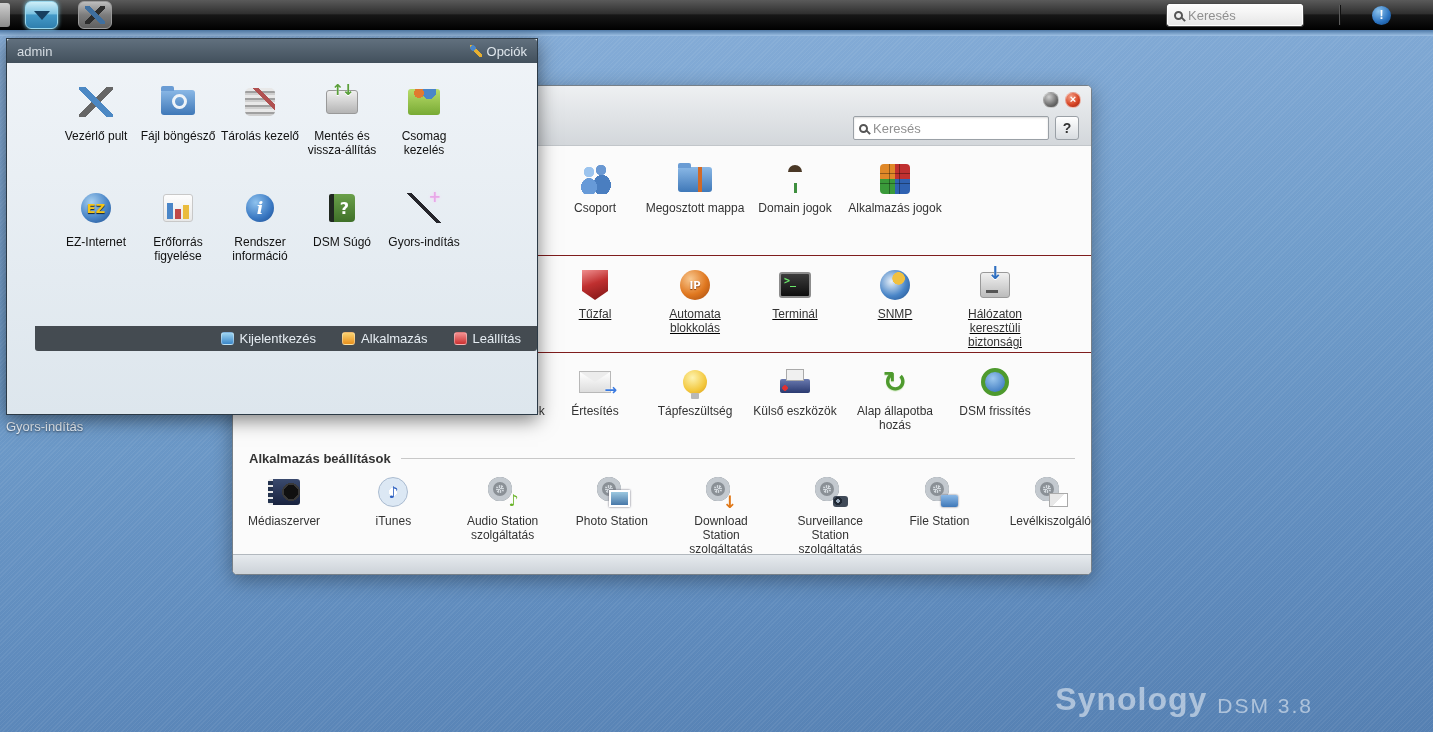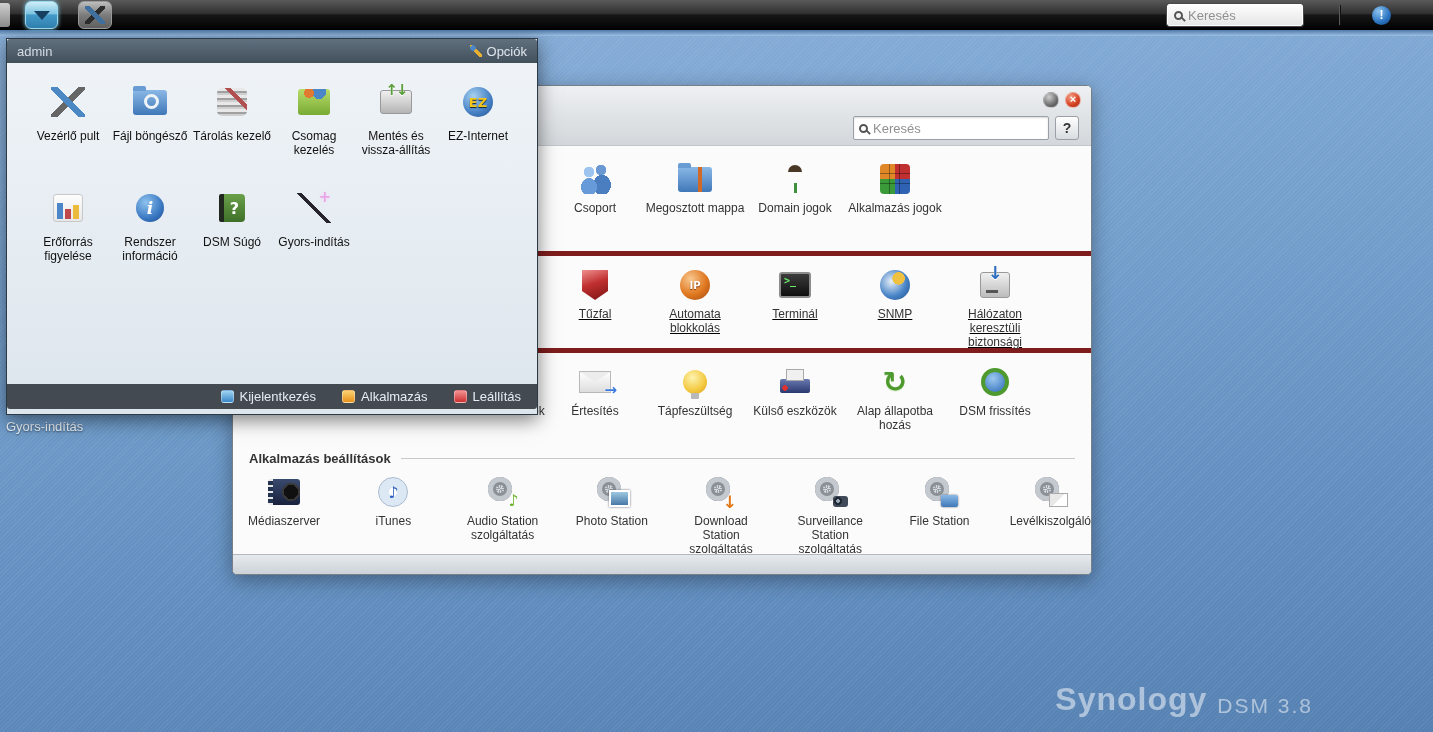--- a/index.html
+++ b/index.html
@@ -42,21 +42,21 @@
     background:radial-gradient(circle at 35% 28%,#cfcfcf,#6e6e6e 60%,#383838);}
   .win-close{width:16px;height:16px;border-radius:50%;border:1px solid rgba(255,255,255,.5);color:#fff;
     background:radial-gradient(circle at 35% 28%,#f4a088,#d84828 55%,#9c1806);
     font-size:11px;line-height:13px;text-align:center;font-weight:bold;}
   .win-searchrow{position:absolute;right:12px;bottom:5px;display:flex;gap:6px;}
   .win-search{display:flex;align-items:center;gap:5px;width:196px;height:24px;padding:0 5px;
     background:#fff;border:1px solid #9aa0a6;border-radius:2px;box-shadow:inset 0 1px 2px rgba(0,0,0,.15);}
   .win-help{width:24px;height:24px;border:1px solid #9aa0a6;border-radius:3px;color:#333;font-weight:bold;font-size:14px;
     background:linear-gradient(#fff,#d8dcе0);display:flex;align-items:center;justify-content:center;
     background:linear-gradient(#ffffff,#d8dce0);}
-  .w-row{display:flex;border-bottom:5px solid #7f1d1d;}
+  .w-row{display:flex;border-bottom:1px solid #7f1d1d;}
   .r1{height:110px;padding:14px 0 0 312px;}
   .r2{height:97px;padding:10px 0 0 312px;text-decoration:underline;}
   .r3{height:88px;padding:10px 0 0 12px;border-bottom:none;}
   .r4{padding:6px 0 0 12px;border-bottom:none;gap:31px;}
   .cell{width:100px;text-align:center;}
   .ciw{height:38px;display:flex;align-items:center;justify-content:center;margin-bottom:3px;}
   .clabel{display:block;font-size:12px;line-height:14px;color:#333;}
   .section-title-row{display:flex;align-items:center;gap:10px;margin:8px 16px 0 16px;height:18px;}
   .section-title{font-size:13px;font-weight:bold;color:#333;}
   .section-line{flex:1;border-top:1px solid #c8c8c8;}
@@ -64,21 +64,21 @@
     background:linear-gradient(#e6eaee,#ccd2d8);border-top:1px solid #b2b8be;}
   
   .user-panel{position:absolute;left:6px;top:38px;width:532px;height:377px;z-index:10;border:1px solid #2c3a46;
     border-radius:0;box-shadow:0 5px 18px rgba(0,0,0,.5);background:linear-gradient(#f0f4f8,#dde6ed);}
   .p-header{height:24px;border-radius:3px 3px 0 0;display:flex;align-items:center;justify-content:space-between;
     padding:0 10px;background:linear-gradient(#61707e,#42505c);color:#d6dde3;font-size:13px;}
   .p-opts{display:flex;align-items:center;gap:5px;color:#dfe6ec;}
   .opt-wrench{width:12px;height:12px;
     background:radial-gradient(circle at 3px 3px,#4a86c8 0 2.5px,transparent 3px),
                linear-gradient(45deg,transparent 38%,#e8b030 38% 62%,transparent 62%);}
-  .p-body{position:relative;height:346px;}
+  .p-body{position:relative;height:288px;margin-left:28px;}
   .p-grid{display:flex;flex-wrap:wrap;padding:16px 0 0 20px;row-gap:10px;}
   .p-cell{width:82px;height:96px;text-align:center;}
   .p-ciw{height:46px;display:flex;align-items:center;justify-content:center;margin-bottom:4px;}
   .p-label{display:block;font-size:12px;line-height:14px;color:#111;}
   .p-actions{position:absolute;left:0;right:0;bottom:0;height:25px;display:flex;align-items:center;
     justify-content:flex-end;gap:26px;padding:0 16px;background:rgba(38,44,50,.84);border-radius:0 0 3px 3px;}
   .p-action{display:flex;align-items:center;gap:6px;color:#e6edf3;font-size:13px;}
   .sq{width:13px;height:13px;border-radius:3px;border:1px solid rgba(255,255,255,.35);}
   .sq-blue{background:linear-gradient(#9ed4f0,#3a86c8);}
   .sq-orange{background:linear-gradient(#fad270,#e8901c);}
@@ -412,29 +412,29 @@
           <span class="p-label">Fájl böngésző</span>
         </div>
         <div class="p-cell">
           <span class="p-ciw">
               <span class="ci i-disks"></span>
             </span>
           <span class="p-label">Tárolás kezelő</span>
         </div>
         <div class="p-cell">
           <span class="p-ciw">
+              <span class="ci i-backup"></span>
+            </span>
+          <span class="p-label">Mentés és vissza-állítás</span>
+        </div>
+        <div class="p-cell">
+          <span class="p-ciw">
               <span class="ci i-package"></span>
             </span>
           <span class="p-label">Csomag kezelés</span>
-        </div>
-        <div class="p-cell">
-          <span class="p-ciw">
-              <span class="ci i-backup"></span>
-            </span>
-          <span class="p-label">Mentés és vissza-állítás</span>
         </div>
         <div class="p-cell">
           <span class="p-ciw">
               <span class="ci i-ez"></span>
             </span>
           <span class="p-label">EZ-Internet</span>
         </div>
         <div class="p-cell">
           <span class="p-ciw">
               <span class="ci i-chart"></span>

